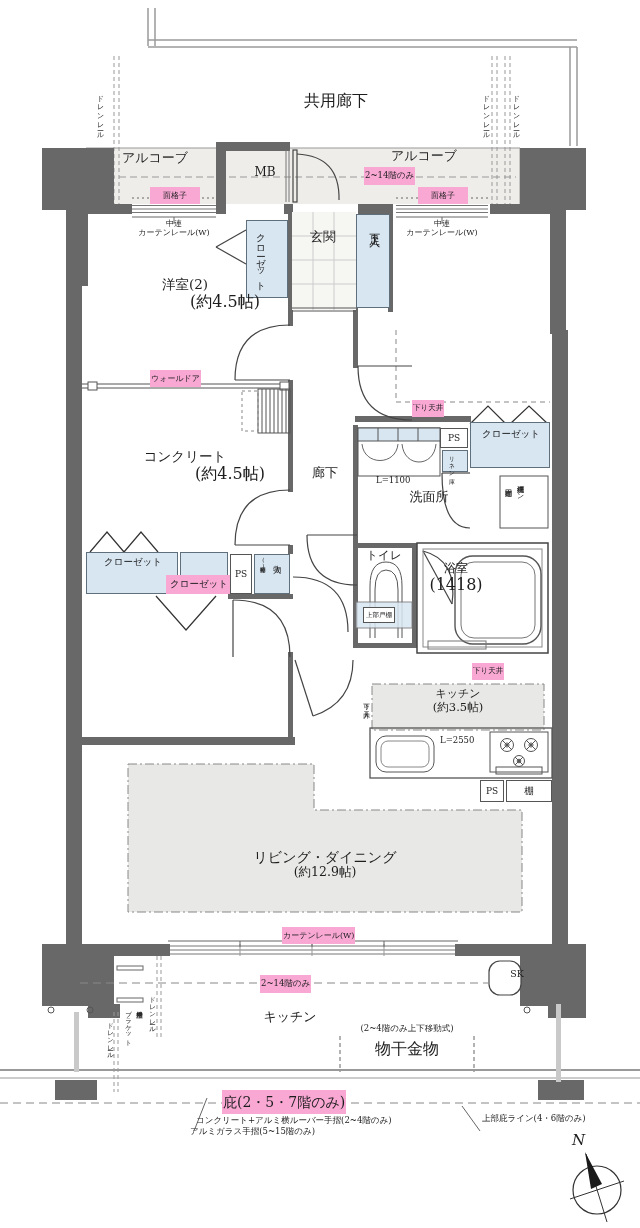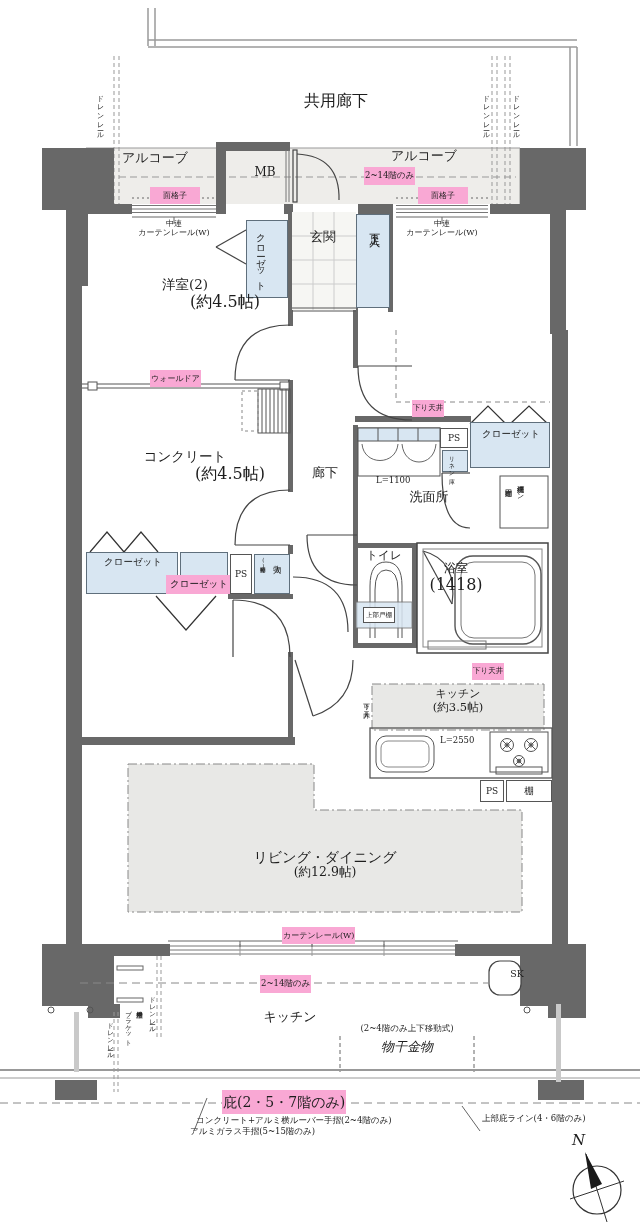--- a/index.html
+++ b/index.html
@@ -376,21 +376,21 @@
   <div style="font-size:14px;">リビング・ダイニング</div>
   <div style="font-size:12.5px;">(約12.9帖)</div>
 </div>
 
 <div class="lb bg" style="left:282px;top:927px;font-size:8px;">カーテンレール(W)</div>
 <div class="lb bg" style="left:260px;top:975px;font-size:8.5px;">2~14階のみ</div>
 <div class="lb c" style="left:491px;top:969px;width:52px;font-size:9.5px;">SK</div>
 
 <div class="lb c" style="left:254px;top:1010px;width:72px;font-size:13px;">キッチン</div>
 
-<div class="lb c" style="left:370px;top:1040px;width:74px;font-size:13px;font-style:italic;">物干金物</div>
+<div class="lb c" style="left:370px;top:1040px;width:74px;font-size:16px;">物干金物</div>
 <div class="lb c" style="left:336px;top:1024px;width:142px;font-size:8.5px;">(2~4階のみ上下移動式)</div>
 
 <div class="lb vert" style="left:135px;top:1006px;height:52px;font-size:6.5px;letter-spacing:0;">室外機用</div>
 <div class="lb vert" style="left:124px;top:1006px;height:52px;font-size:6.5px;letter-spacing:0;">ブラケット</div>
 <div class="lb vert" style="left:106px;top:1018px;height:62px;font-size:6.5px;letter-spacing:0;">ドレンレール</div>
 <div class="lb vert" style="left:148px;top:992px;height:56px;font-size:6.5px;letter-spacing:0;">ドレンレール</div>
 
 <div class="lb bg" style="left:222px;top:1090px;font-size:14px;">庇(2・5・7階のみ)</div>
 <div class="lb" style="left:196px;top:1116px;font-size:8.5px;">コンクリート+アルミ横ルーバー手摺(2~4階のみ)</div>
 <div class="lb" style="left:190px;top:1127px;font-size:8.5px;">アルミガラス手摺(5~15階のみ)</div>

